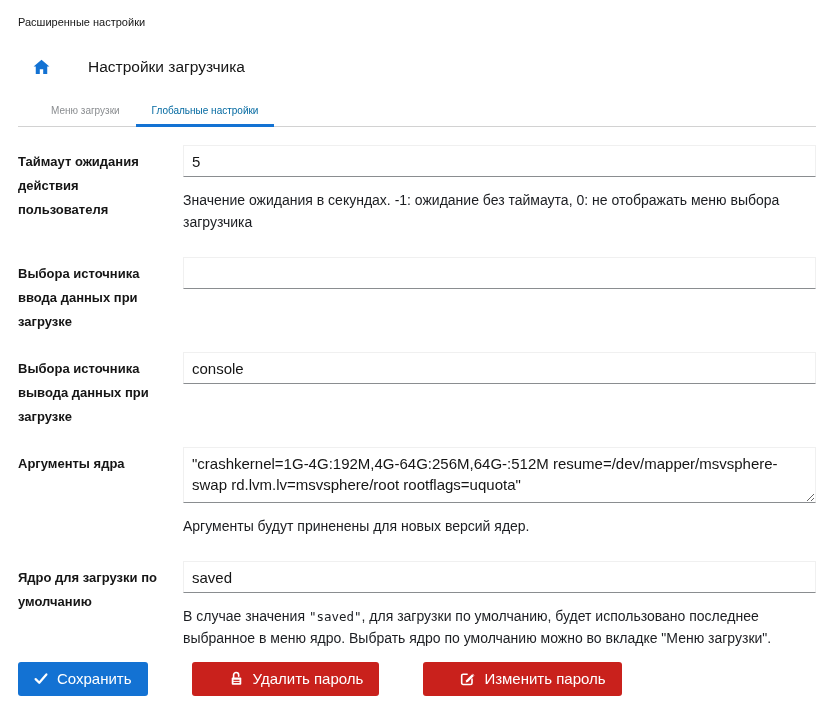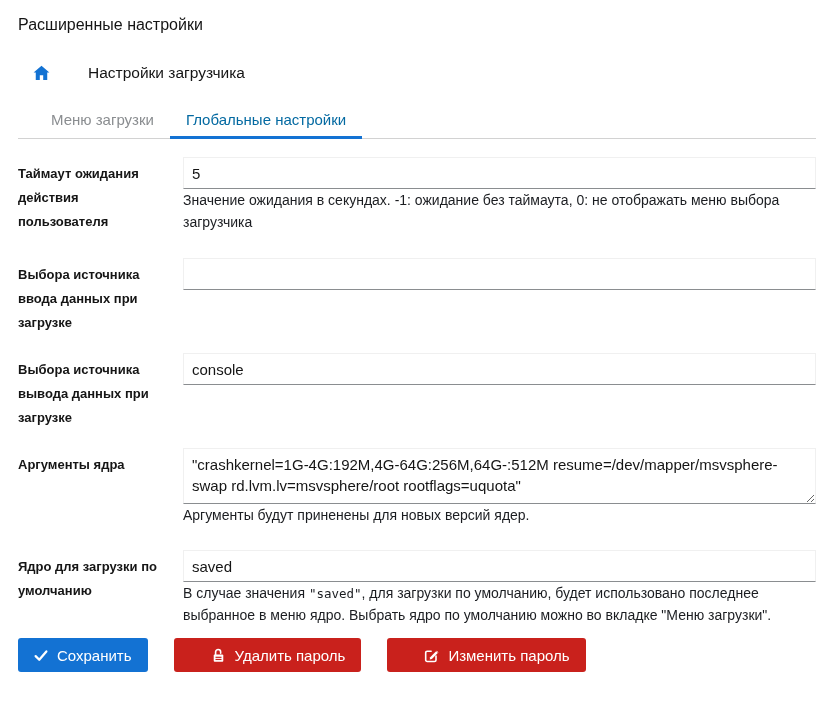--- a/index.html
+++ b/index.html
@@ -7,21 +7,21 @@
   body {
     width: 836px;
     min-height: 701px;
     font-family: "Liberation Sans", "DejaVu Sans", sans-serif;
     color: #151515;
     font-size: 15px;
   }
   .page { padding: 14px 20px 16px 18px; }
 
   .page-title {
-    font-size: 16px;
+    font-size: 11px;
     font-weight: 400;
     margin: 2px 0 30px 0;
     color: #151515;
   }
 
   
   .breadcrumb {
     display: flex;
     align-items: center;
     margin-left: 15px;
@@ -42,21 +42,21 @@
 
   
   .tabs {
     display: flex;
     margin-top: 20px;
     padding-left: 17px;
     border-bottom: 1px solid #d2d2d2;
   }
   .tab {
     padding: 9px 16px 8px 16px;
-    font-size: 15px;
+    font-size: 10px;
     color: #8a8d90;
     cursor: pointer;
     margin-bottom: -1px;
     border-bottom: 3px solid transparent;
     white-space: nowrap;
   }
   .tab.active {
     color: #0369a1;
     border-bottom-color: #1372d3;
   }
@@ -89,35 +89,35 @@
   }
   .text-input { height: 32px; padding: 1px 8px; }
   .text-area {
     height: 56px;
     padding: 5px 8px;
     resize: vertical;
     line-height: 21px;
     display: block;
   }
   .help-text {
-    margin-top: 0;
+    margin-top: 12px;
     font-size: 14px;
     line-height: 1.58;
     color: #1b1d21;
     max-width: 620px;
   }
   .help-code {
     font-family: "DejaVu Sans Mono", "Liberation Mono", monospace;
     font-size: 12.5px;
   }
 
   
   .actions {
     display: flex;
-    gap: 26px;
+    gap: 44px;
     margin-top: 10px;
   }
   .btn {
     display: inline-flex;
     align-items: center;
     gap: 9px;
     height: 34px;
     padding: 0 16px;
     border: none;
     border-radius: 3px;

